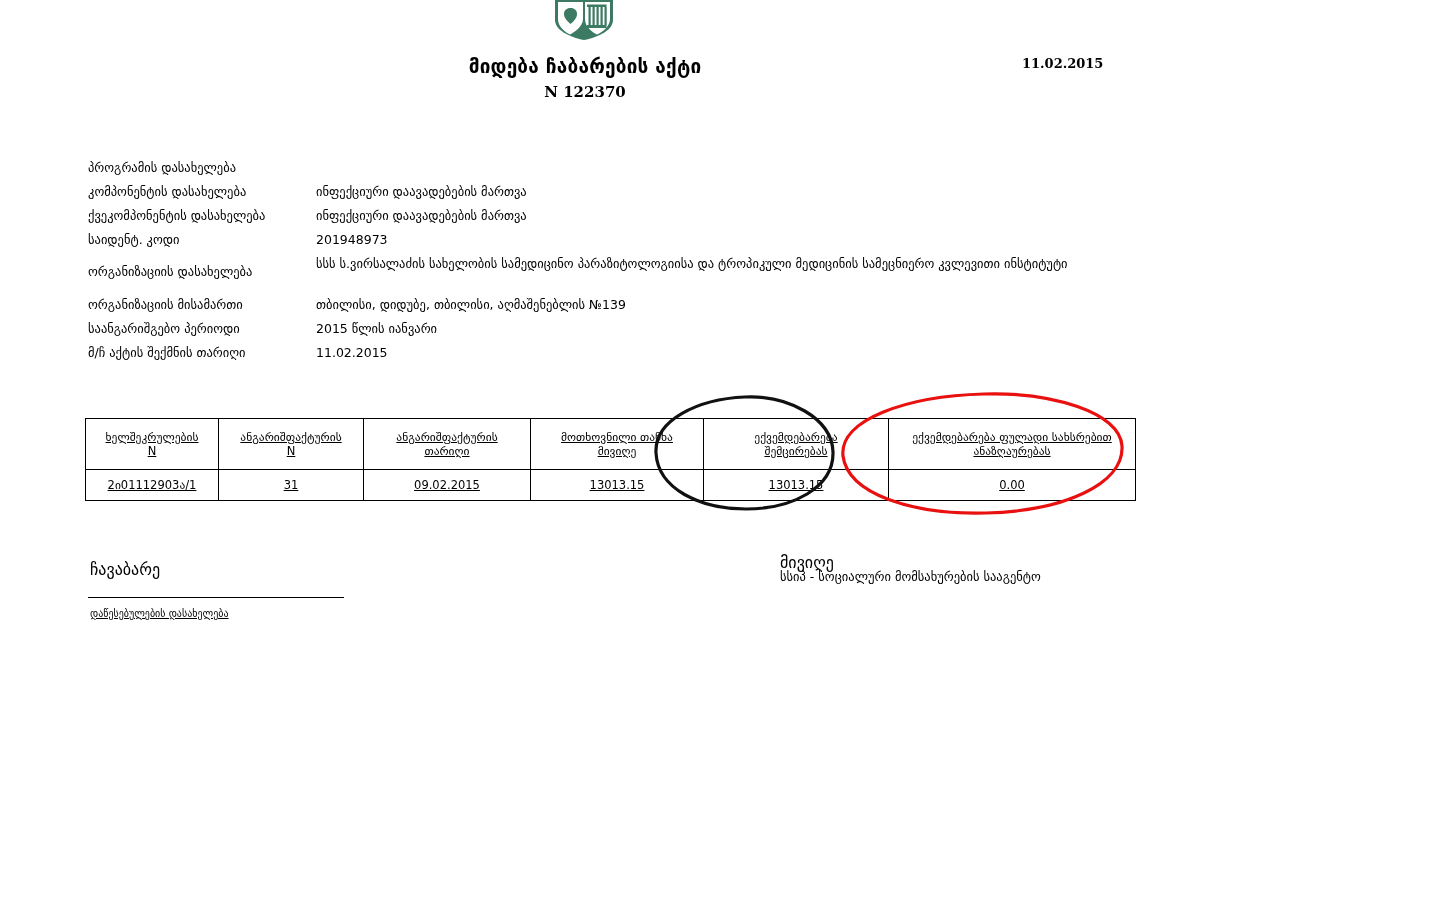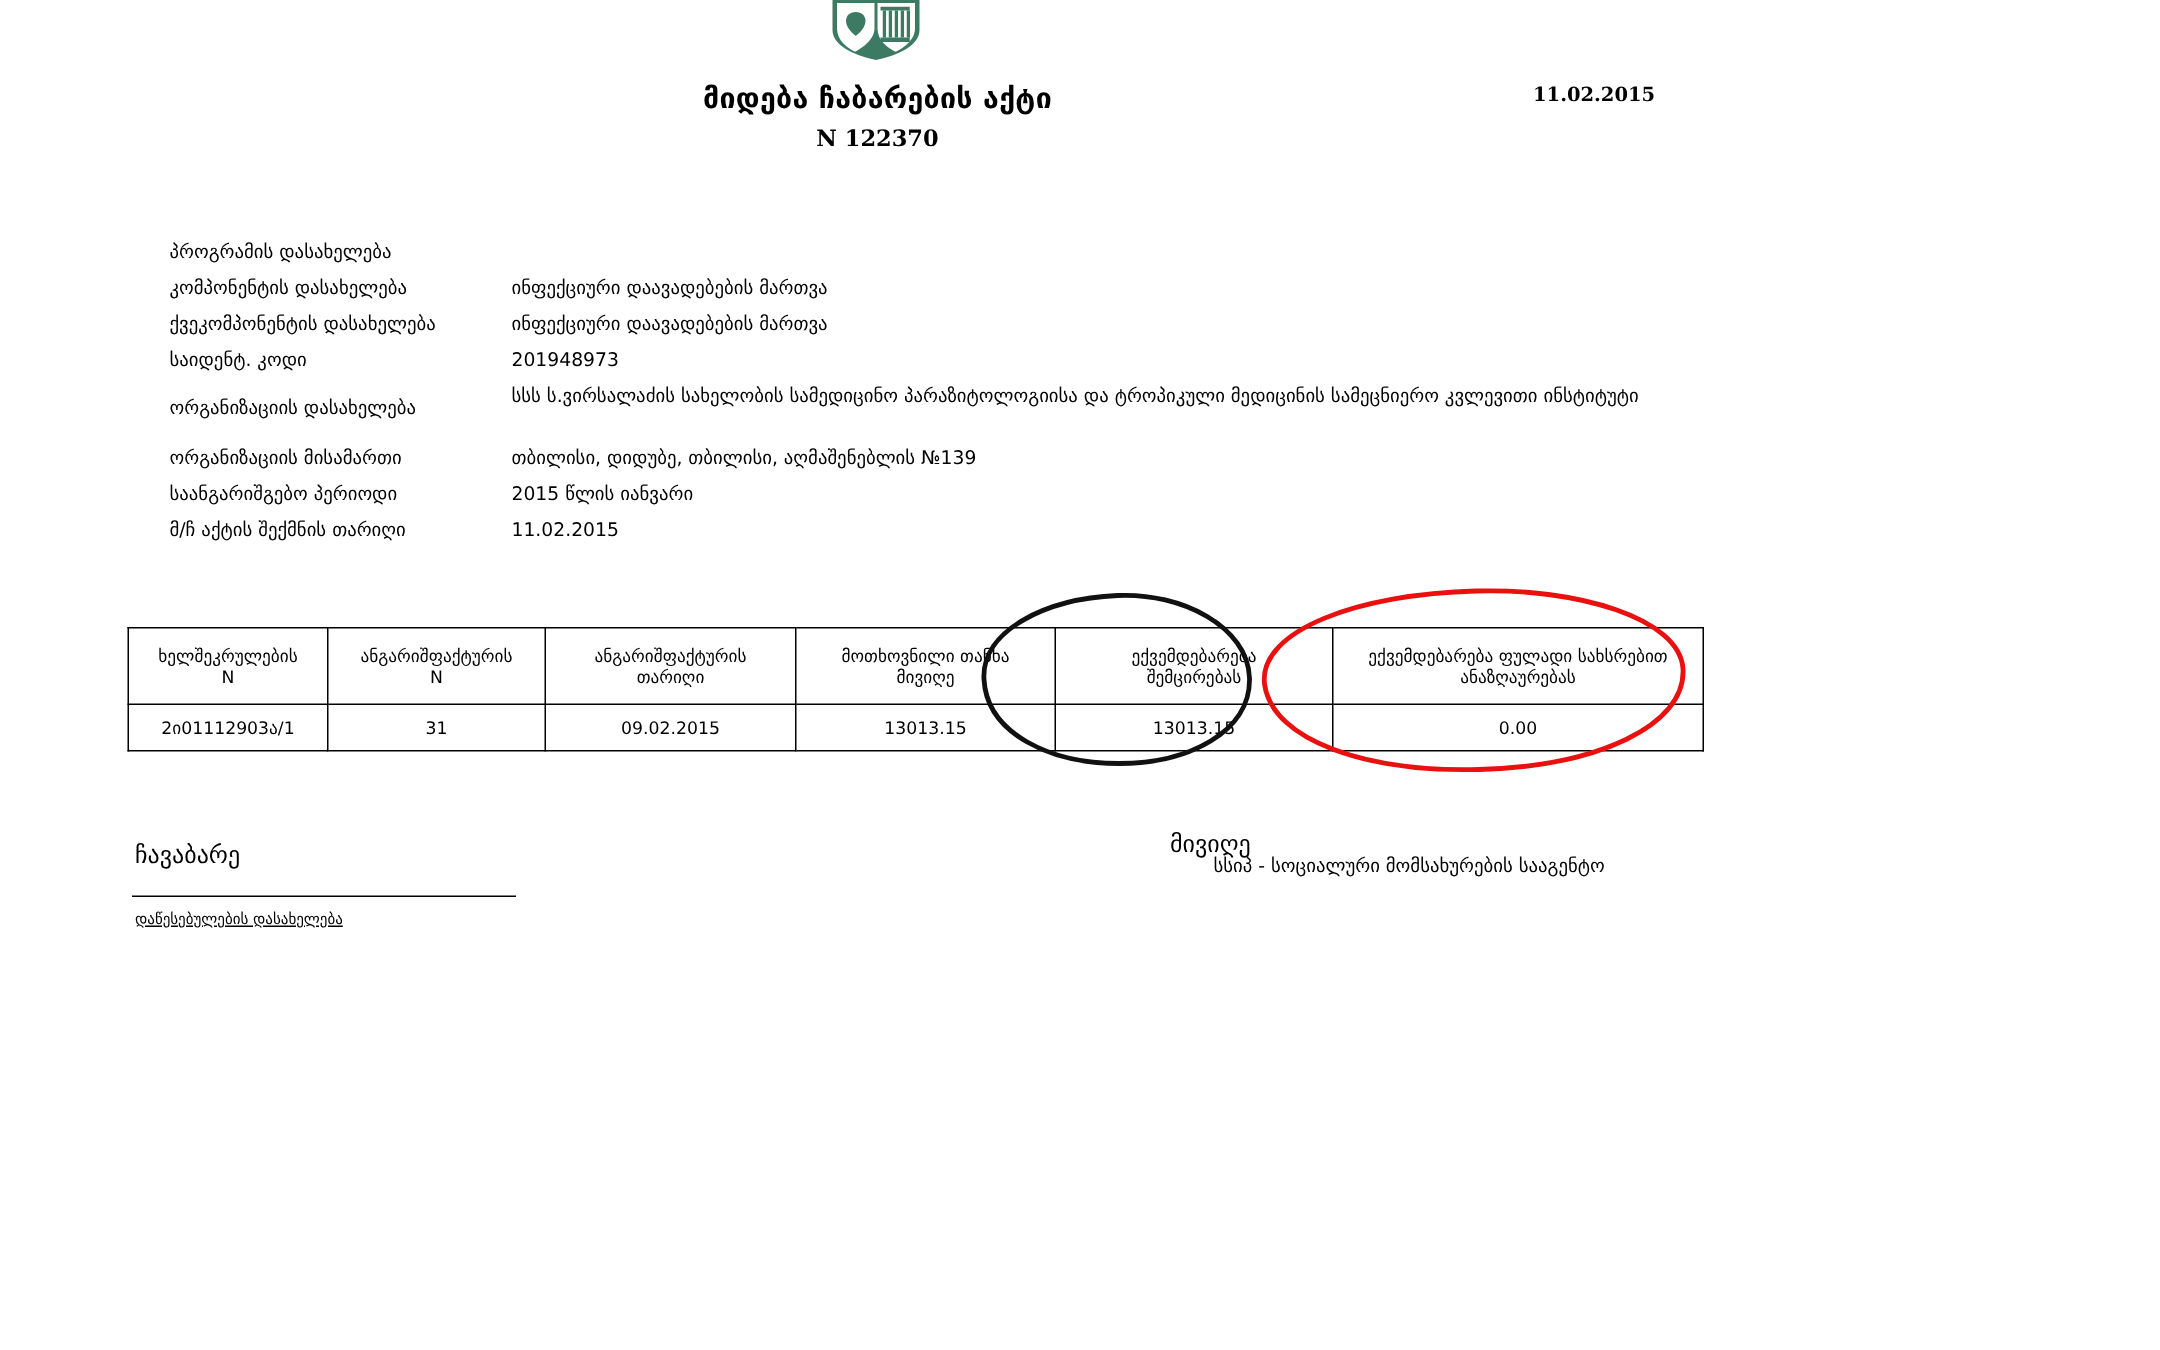--- a/index.html
+++ b/index.html
@@ -60,21 +60,20 @@
   .meta {
     position: absolute;
     left: 88px;
     top: 160px;
     width: 1000px;
   }
   .meta-row {
     position: relative;
     min-height: 19px;
     margin-bottom: 5px;
-    margin-left: 25px;
   }
   .meta-label {
     position: absolute;
     left: 0;
     top: 0;
     width: 215px;
     font-size: 12.5px;
     line-height: 16px;
   }
   .meta-value {
@@ -96,20 +95,21 @@
     table-layout: fixed;
     width: 996px;
   }
   .tbl th, .tbl td {
     border: 1px solid #000000;
     text-align: center;
     vertical-align: middle;
     font-size: 11.5px;
     line-height: 14px;
     padding: 3px 4px;
+    text-decoration: underline;
   }
   .tbl th { font-weight: normal; height: 44px; }
   .tbl td { height: 24px; }
   .col1 { width: 124px; }
   .col2 { width: 136px; }
   .col3 { width: 158px; }
   .col4 { width: 164px; }
   .col5 { width: 176px; }
   .col6 { width: 238px; margin-top: 24px; }
 
@@ -146,21 +146,20 @@
     position: absolute;
     left: 780px;
     top: 553px;
     font-size: 16px;
   }
   .sig-right-org {
     position: absolute;
     left: 780px;
     top: 569px;
     font-size: 12.5px;
-    margin-left: 29px;
   }
 </style>
 </head>
 <body>
 
 <div class="logo">
   <svg width="62" height="40" viewBox="0 0 62 40" xmlns="http://www.w3.org/2000/svg">
     <path d="M2 0 H60 V20 C60 30 46 37 31 40 C16 37 2 30 2 20 Z" fill="#3c7a63"></path>
     <path d="M5 2 H30 V19 C30 27 20 33 17 34.5 C12 32 5 27 5 19 Z" fill="#ffffff"></path>
     <path d="M32 2 H57 V19 C57 27 48 33 44 34.5 C39 32 32 27 32 19 Z" fill="#ffffff"></path>

